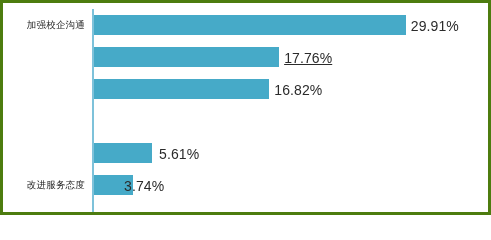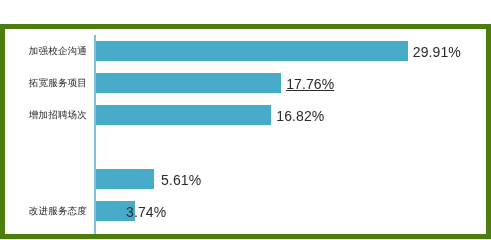--- a/index.html
+++ b/index.html
@@ -9,23 +9,22 @@
   }
   body {
     font-family: "Liberation Sans", "DejaVu Sans", sans-serif;
   }
   #chart-frame {
     position: relative;
     width: 491px;
     height: 215px;
     box-sizing: border-box;
     background: #ffffff;
-    border: 5px solid #4d7c0f;
+    border: 3px solid #4d7c0f;
     overflow: hidden;
-    margin-top: 24px;
   }
   #plot-area {
     position: absolute;
     left: 0;
     top: 0;
     width: 491px;
     height: 215px;
   }
   
   #category-axis {
@@ -84,29 +83,27 @@
 
     <div class="bar-row" style="top:6px;">
       <div class="bar-label">加强校企沟通</div>
       <div class="bar-track" style="width: 311.789px;">
         <div class="bar-fill" style="width: 311.789px; background: rgb(70, 170, 200);"></div>
       </div>
       <div class="bar-value" style="left: 407.789px;">29.91%</div>
     </div>
 
     <div class="bar-row" style="top:38px;">
-      <div class="bar-label">拓宽服务项目</div>
       <div class="bar-track" style="width: 185.135px;">
         <div class="bar-fill" style="width: 185.135px; background: rgb(70, 170, 200);"></div>
       </div>
       <div class="bar-value" style="left: 281.135px; text-decoration: underline;">17.76%</div>
     </div>
 
     <div class="bar-row" style="top:70px;">
-      <div class="bar-label">增加招聘场次</div>
       <div class="bar-track" style="width: 175.336px;">
         <div class="bar-fill" style="width: 175.336px; background: rgb(70, 170, 200);"></div>
       </div>
       <div class="bar-value" style="left: 271.336px;">16.82%</div>
     </div>
 
 
     <div class="bar-row" style="top:134px;">
       <div class="bar-track" style="width: 58.48px;">
         <div class="bar-fill" style="width: 58.48px; background: rgb(70, 170, 200);"></div>

